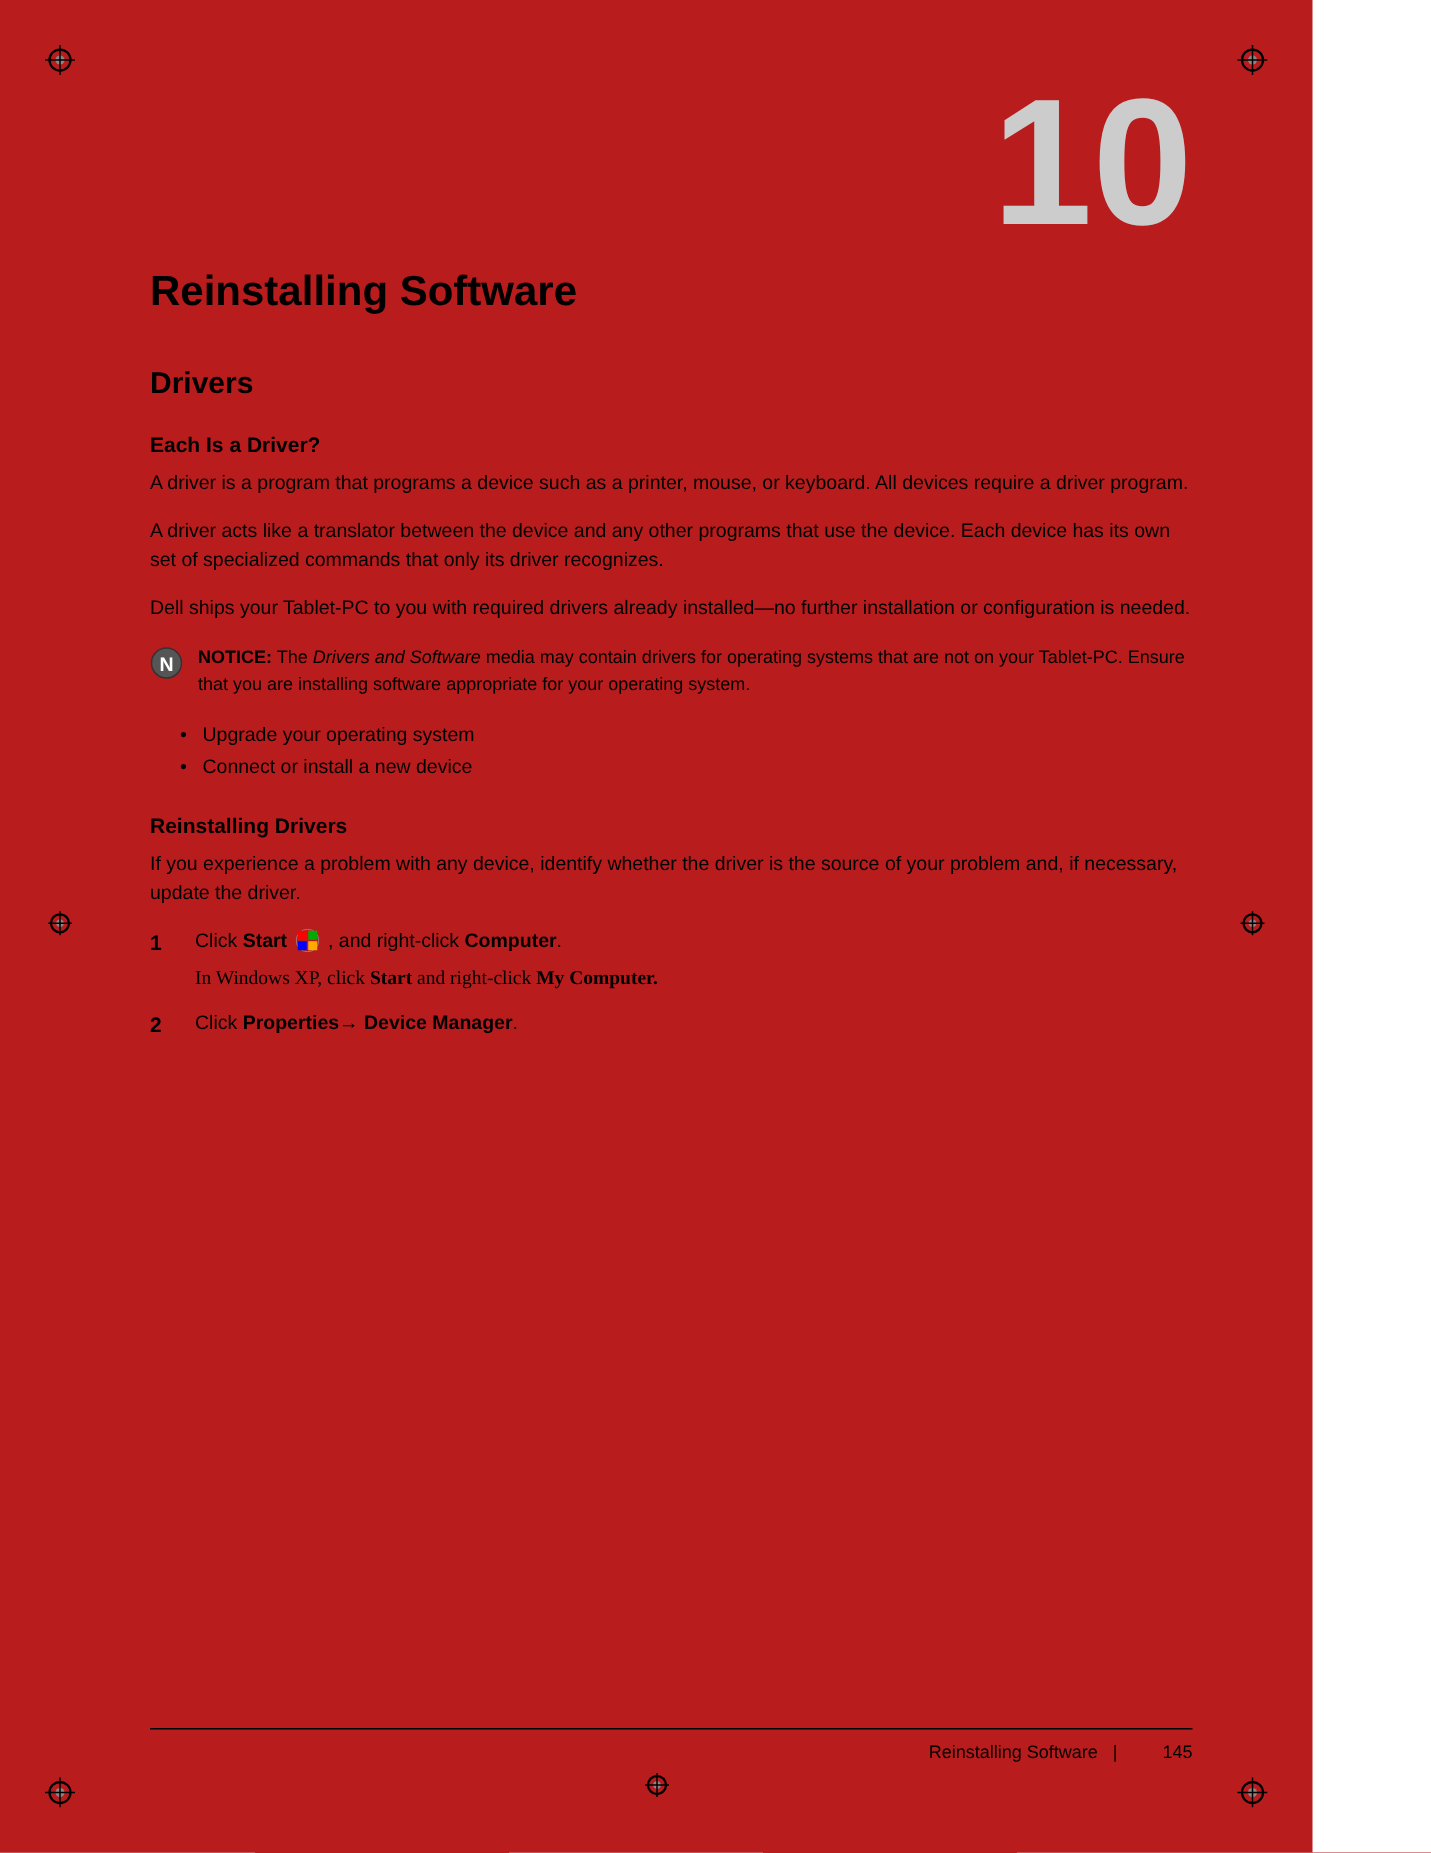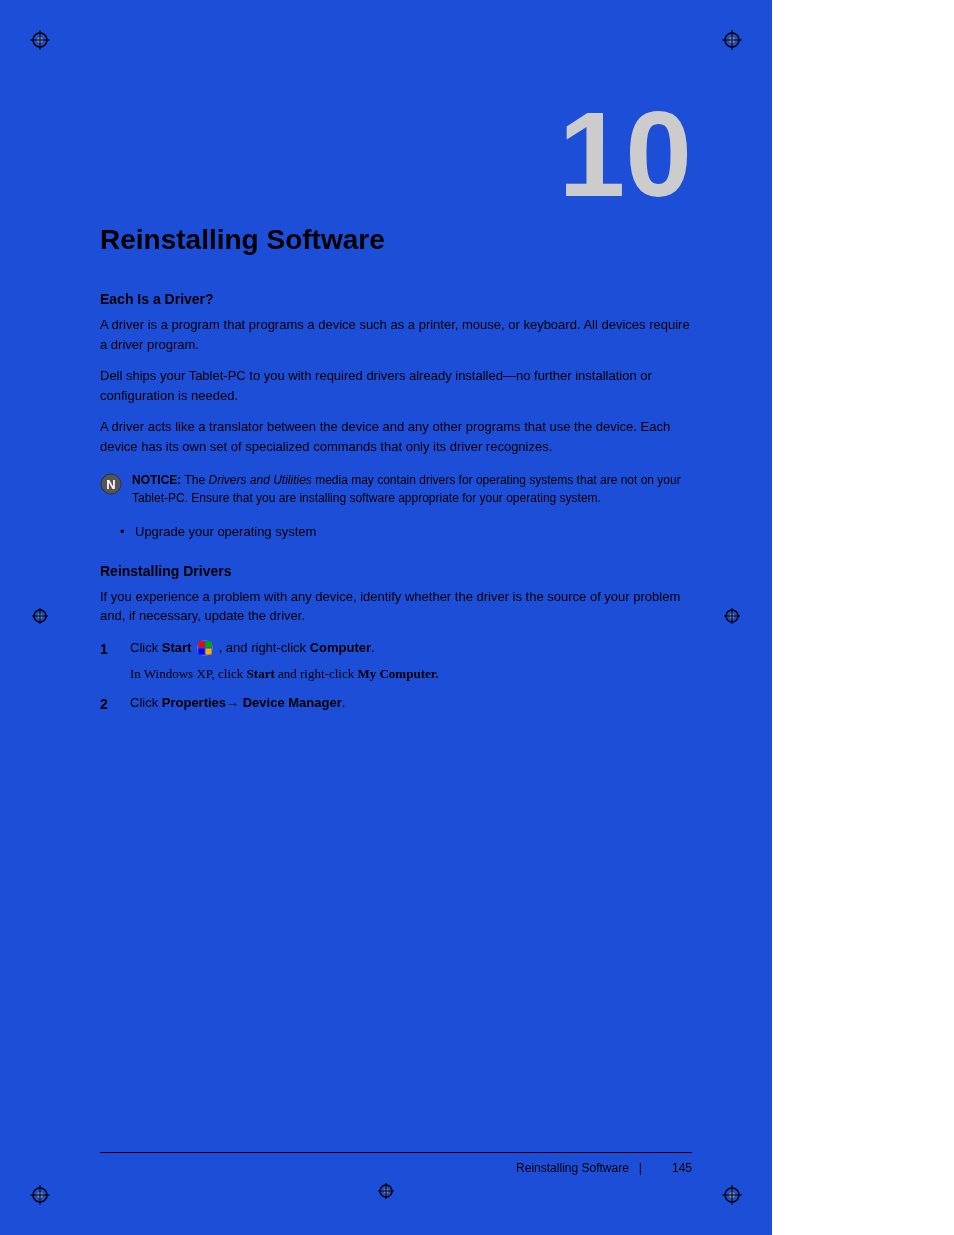--- a/index.html
+++ b/index.html
@@ -12,25 +12,25 @@
       width: 954px;
       min-height: 1235px;
       background: #ffffff;
       font-family: 'Times New Roman', Times, serif;
       font-size: 14px;
       color: #000000;
       position: relative;
     }
 
     .page {
-      width: 772px;
+      width: 875px;
       min-height: 1235px;
-      background: #1d4ed8;
+      background: #b91c1c;
       position: relative;
-      padding: 74px 80px 60px 100px;
+      padding: 28px 80px 60px 100px;
     }
 
     
     .corner-mark {
       position: absolute;
       width: 40px;
       height: 40px;
     }
 
     .corner-mark svg {
@@ -295,43 +295,45 @@
       <circle cx="15" cy="20" r="2.5" fill="#888"></circle>
       <line x1="15" y1="12" x2="15" y2="28" stroke="#000" stroke-width="1"></line>
       <line x1="7" y1="20" x2="23" y2="20" stroke="#000" stroke-width="1"></line>
     </svg>
   </div>
 
   <div class="chapter-number">10</div>
 
   <h1 class="chapter-title">Reinstalling Software</h1>
 
+  <h2 class="section-heading">Drivers</h2>
 
   <h3 class="subsection-heading">Each Is a Driver?</h3>
 
   <p class="body-para">A driver is a program that programs a device such as a printer, mouse, or keyboard. All devices require a driver program.</p>
+  <p class="body-para">A driver acts like a translator between the device and any other programs that use the device. Each device has its own set of specialized commands that only its driver recognizes.</p>
   <p class="body-para">Dell ships your Tablet-PC to you with required drivers already installed—no further installation or configuration is needed.</p>
-  <p class="body-para">A driver acts like a translator between the device and any other programs that use the device. Each device has its own set of specialized commands that only its driver recognizes.</p>
 
   <div class="notice-box">
     <div class="notice-icon">
       <svg viewBox="0 0 22 22" xmlns="http://www.w3.org/2000/svg">
         <circle cx="11" cy="11" r="10" fill="#555" stroke="#333" stroke-width="1"></circle>
         <text x="11" y="16" text-anchor="middle" font-size="13" font-weight="bold" fill="white" font-family="Arial">N</text>
       </svg>
     </div>
     <div class="notice-text">
       <strong>NOTICE:</strong>
-      The <em>Drivers and Utilities</em> media may contain drivers for operating systems that are not on your Tablet-PC. Ensure that you are installing software appropriate for your operating system.
+      The <em>Drivers and Software</em> media may contain drivers for operating systems that are not on your Tablet-PC. Ensure that you are installing software appropriate for your operating system.
     </div>
   </div>
 
 
   <ul class="bullet-list">
     <li>Upgrade your operating system</li>
+    <li>Connect or install a new device</li>
   </ul>
 
   <h3 class="subsection-heading">Reinstalling Drivers</h3>
 
   <p class="body-para">If you experience a problem with any device, identify whether the driver is the source of your problem and, if necessary, update the driver.</p>
 
   <ol class="numbered-list">
     <li>
       <span class="step-num">1</span>
       <span>

